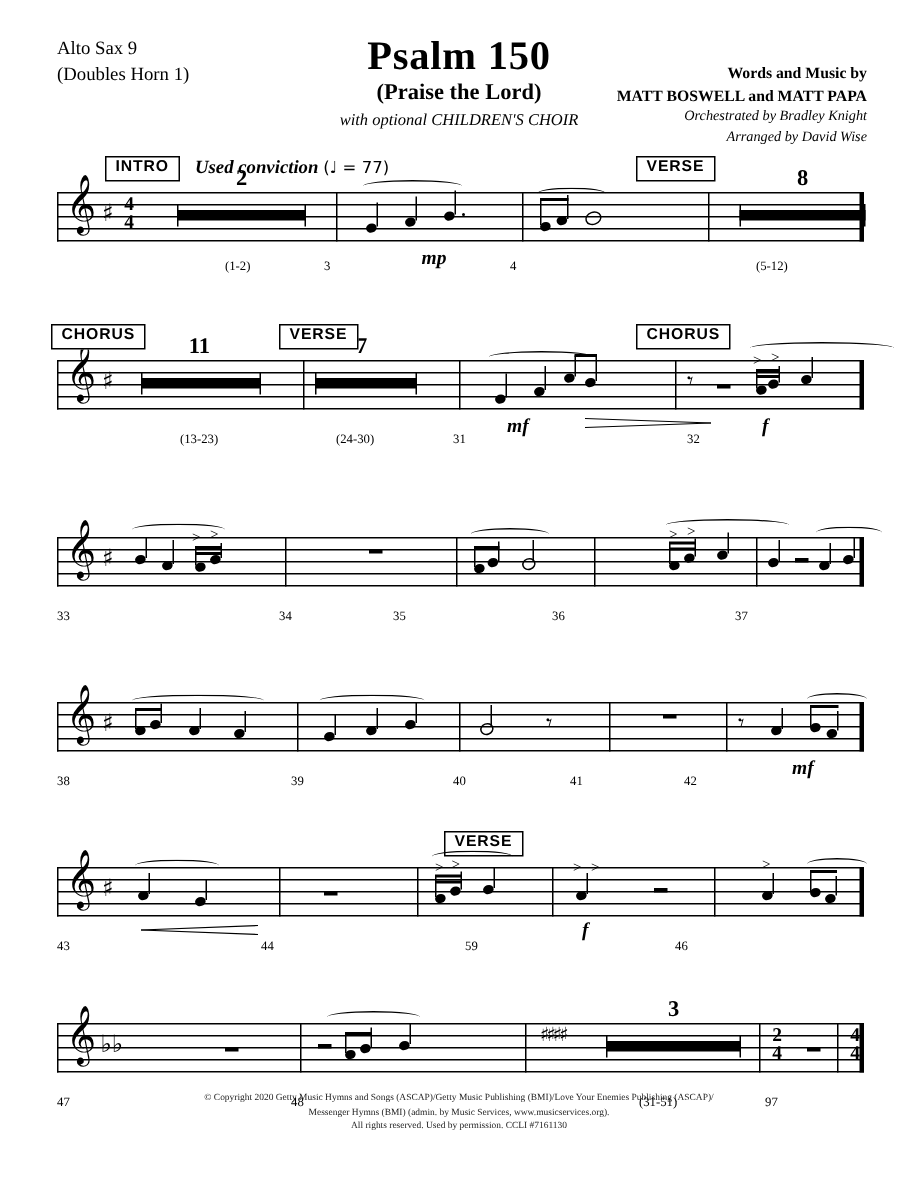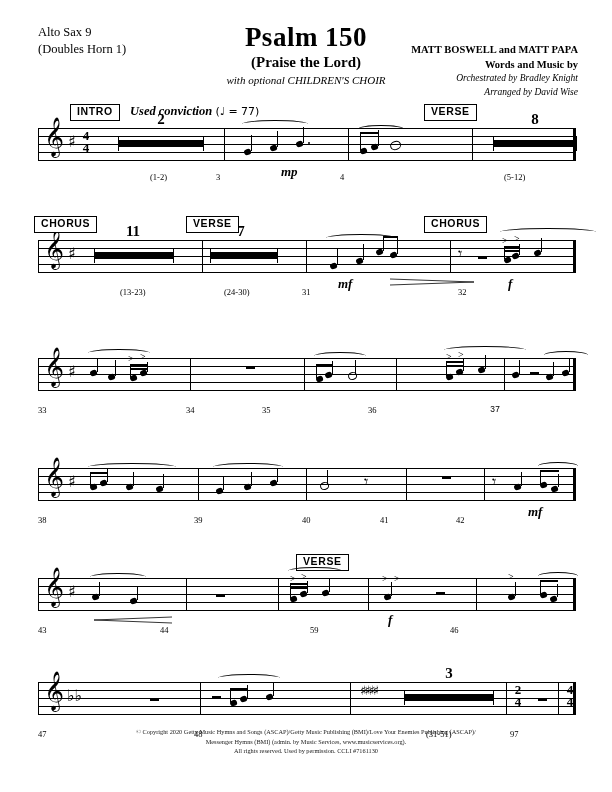--- a/index.html
+++ b/index.html
@@ -316,22 +316,22 @@
   <div class="instrument">
     <div>Alto Sax 9</div>
     <div class="doubles">(Doubles Horn 1)</div>
   </div>
 
   <div class="title">Psalm 150</div>
   <div class="subtitle">(Praise the Lord)</div>
   <div class="withchoir">with optional CHILDREN'S CHOIR</div>
 
   <div class="credits">
+    <div class="bold">Words and Music by</div>
     <div class="bold">MATT BOSWELL and MATT PAPA</div>
-    <div class="bold">Words and Music by</div>
     <div class="ital">Orchestrated by Bradley Knight</div>
     <div class="ital">Arranged by David Wise</div>
   </div>
 
   <div class="system" style="top:128px;">
     <div class="staff">
       <div class="line l0"></div>
         <div class="line l1"></div>
         <div class="line l2"></div>
         <div class="line l3"></div>
@@ -534,21 +534,21 @@
     <div class="slur" style="left:506px; top:-7px; width:44px;"></div>
     <div class="note" style="left:508px; top:16px;"></div>
     <div class="stem" style="left:515px; top:4px; height:14px;"></div>
     <div class="note" style="left:524px; top:12px;"></div>
     <div class="stem" style="left:531px; top:0px; height:14px;"></div>
 
     <div class="mnum" style="left:0px; top:47px;">33</div>
     <div class="mnum" style="left:148px; top:47px;">34</div>
     <div class="mnum" style="left:224px; top:47px;">35</div>
     <div class="mnum" style="left:330px; top:47px;">36</div>
-    <div class="mnum" style="left:452px; top:47px;font-family:Liberation Mono, monospace;">37</div>
+    <div class="mnum" style="left:452px; top:47px;">37</div>
   </div>
 
   <div class="system" style="top:468px;">
     <div class="staff">
       <div class="line l0"></div>
         <div class="line l1"></div>
         <div class="line l2"></div>
         <div class="line l3"></div>
         <div class="line l4"></div>
     </div>
@@ -670,21 +670,21 @@
     <div class="note" style="left:470px; top:16px;"></div>
     <div class="stem" style="left:477px; top:4px; height:14px;"></div>
     <div class="slur" style="left:500px; top:-6px; width:40px;"></div>
     <div class="note" style="left:502px; top:14px;"></div>
     <div class="note" style="left:512px; top:18px;"></div>
     <div class="stem" style="left:502px; top:3px; height:13px;"></div>
     <div class="stem" style="left:519px; top:6px; height:13px;"></div>
     <div class="flagbeam" style="left:502px; top:2px; width:18px;"></div>
 
     <div class="mnum" style="left:0px; top:47px;">43</div>
-    <div class="mnum" style="left:122px; top:47px;">44</div>
+    <div class="mnum" style="left:136px; top:47px;">44</div>
     <div class="mnum" style="left:272px; top:47px;">59</div>
     <div class="mnum" style="left:412px; top:47px;">46</div>
   </div>
 
   <div class="system" style="top:682px;">
     <div class="staff">
       <div class="line l0"></div>
         <div class="line l1"></div>
         <div class="line l2"></div>
         <div class="line l3"></div>

